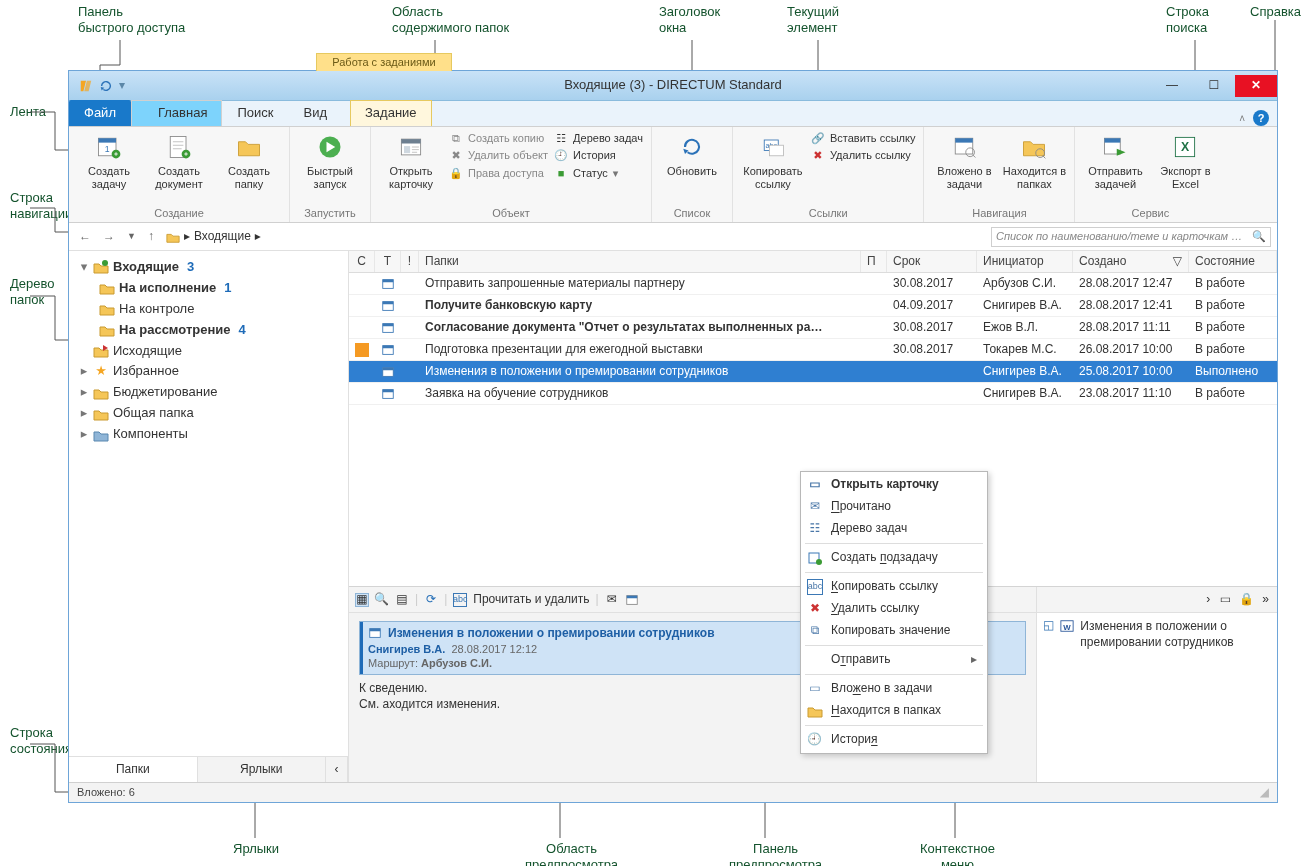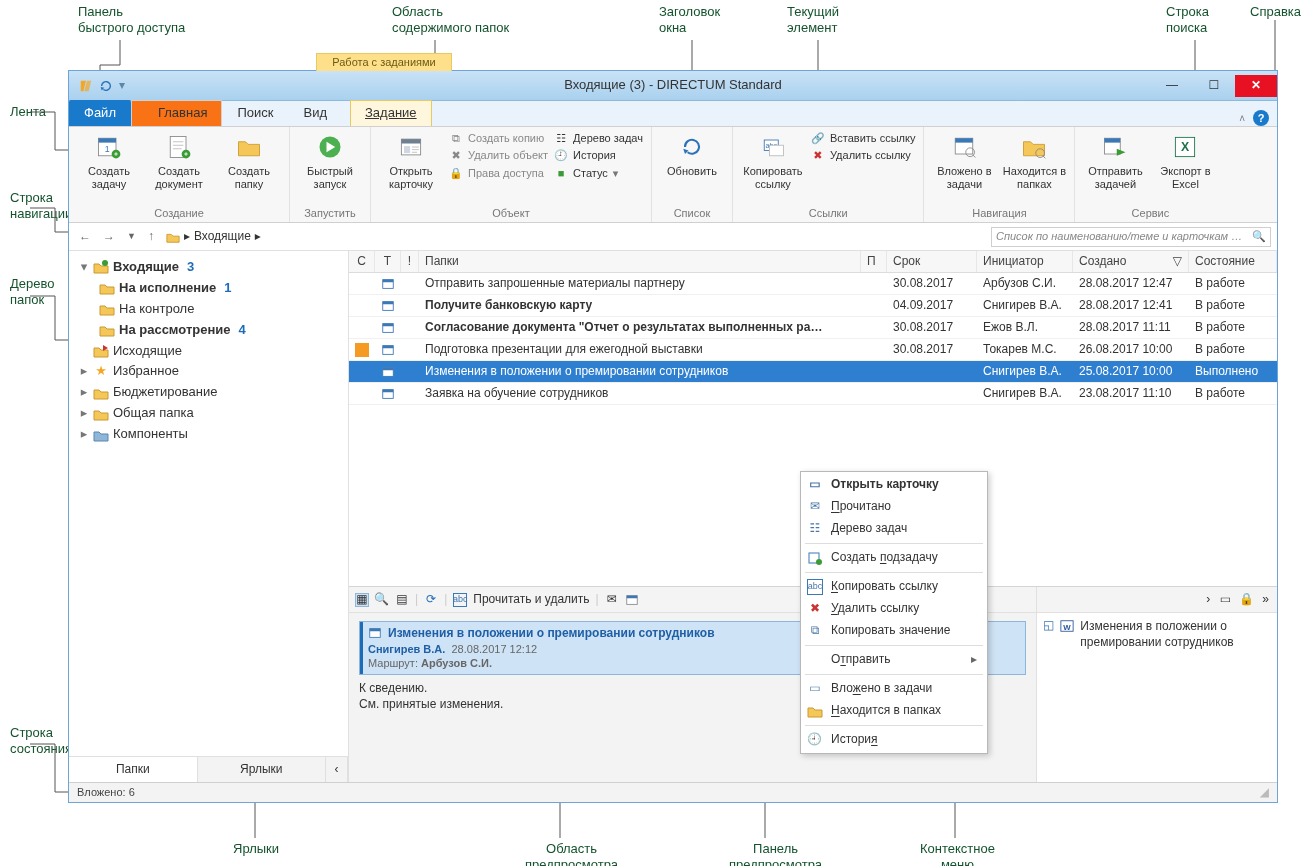--- a/index.html
+++ b/index.html
@@ -16,21 +16,21 @@
   .qat-sep { width:10px; color:#5c87a8; }
   .title-text { position:absolute; left:50%; transform: translateX(-50%); font-size:13px; }
   .win-btns { margin-left:auto; display:flex; }
   .win-btn { width:42px; height:22px; display:inline-flex; align-items:center; justify-content:center; margin:0; }
   .win-close { background:#e81123; color:#fff; font-weight:bold; }
 
   
   .tabrow { height:26px; display:flex; align-items:flex-end; background:#eaf3fb; border-bottom:1px solid #d0d0d0; position:relative;}
   .tab { padding:4px 14px; font-size:13px; border:1px solid transparent; border-bottom:none; cursor:default; }
   .tab.file { background:#1979ca; color:#fff; border-top-left-radius:2px; border-top-right-radius:2px;}
-  .tab.active { background:#f97316; border-color:#d0d0d0;padding-left:26px; }
+  .tab.active { background:#7dd3fc; border-color:#d0d0d0;padding-left:26px; }
   .help-area { margin-left:auto; display:flex; align-items:center; padding-right:8px; gap:8px;}
   .help-btn { width:16px; height:16px; border-radius:50%; background:#1979ca; color:#fff; display:inline-flex; align-items:center; justify-content:center; font-size:11px; font-weight:bold;}
   .collapse-caret { color:#777; font-size:10px;}
 
   
   .ctx-highlight { position:absolute; left:247px; top:-18px; width:136px; height:18px; background:#ffe08a; border:1px solid #e6c95f; border-bottom:none; display:flex; align-items:center; justify-content:center; font-size:11px; color:#6b5a16;}
   .tab.task-tab { background:#fff7dd; border-color:#e6c95f; }
 
   
   .ribbon { height:96px; background:#f7f7f7; display:flex; border-bottom:1px solid #d0d0d0;}
@@ -196,21 +196,21 @@
       <div class="win-btn win-close">✕</div>
     </div>
   </div>
 
   <div class="tabrow">
     <div class="tab file">Файл</div>
     <div class="tab active">Главная</div>
     <div class="tab">Поиск</div>
     <div class="tab">Вид</div>
     <div style="width:8px;"></div>
-    <div class="tab task-tab" style="border:1px solid #e6c95f; border-bottom:none;text-decoration:underline;">Задание</div>
+    <div class="tab task-tab" style="border:1px solid #e6c95f; border-bottom:none;">Задание</div>
     <div class="help-area">
       <span class="collapse-caret">˄</span>
       <span class="help-btn">?</span>
     </div>
   </div>
 
   <div class="ribbon">
     <div class="rgroup">
       <div class="items">
         <div class="rbtn big">
@@ -669,21 +669,21 @@
                     <svg class="ico" viewBox="0 0 16 16">
                       <rect x="2" y="3" width="12" height="10" fill="#fff" stroke="#3b78b5"></rect>
                       <rect x="2" y="3" width="12" height="3" fill="#3b78b5"></rect>
                     </svg>
                   </span>
               <div class="pv-title">Изменения в положении о премировании сотрудников</div>
               <div class="pv-sub"><b style="color:#1e5fa5">Снигирев В.А.</b>&nbsp;&nbsp;<span>28.08.2017 12:12</span></div>
               <div class="pv-sub"><span>Маршрут:</span> <b>Арбузов С.И.</b></div>
             </div>
             <div>К сведению.</div>
-            <div>См. принятые изменения.</div>
+            <div>См. аходится изменения.</div>
           </div>
         </div>
         <div class="pv-right">
           <div class="pvr-tools">
             <span>›</span>
             <span class="small-ico">▭</span>
             <span class="small-ico" style="color:#d8a020">🔒</span>
             <span>»</span>
           </div>
           <div class="pvr-body">

